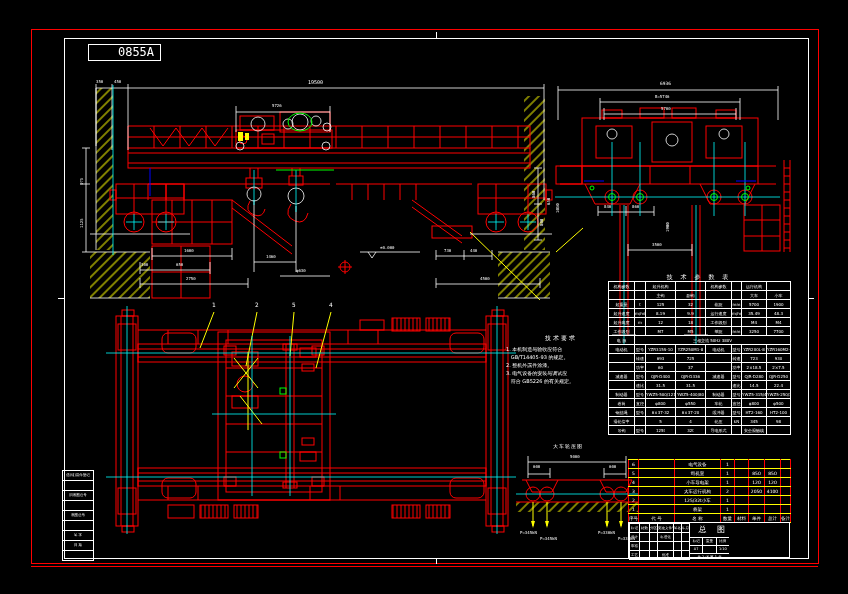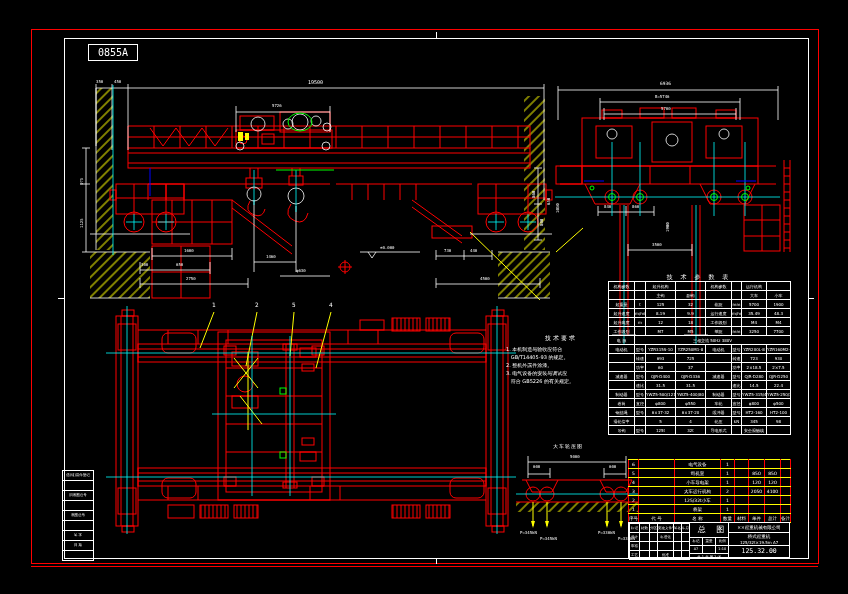--- a/index.html
+++ b/index.html
@@ -4,22 +4,22 @@
 <style>
   html,body{margin:0;padding:0;background:#000;}
   #sheet{position:relative;width:848px;height:594px;background:#000;overflow:hidden;
          font-family:"DejaVu Sans",sans-serif;}
   #drawing{position:absolute;left:0;top:0;}
   .anno{position:absolute;color:#fff;font-size:5px;line-height:1;white-space:pre;
         font-family:"DejaVu Sans Mono",monospace;}
   .anno.rot{transform:rotate(-90deg);transform-origin:left top;}
   
   #corner-box{position:absolute;left:88px;top:44px;width:48px;height:15px;border:1px solid #fff;
-              color:#fff;font-size:10px;line-height:15px;text-align:center;
-              font-family:"DejaVu Sans Mono",monospace;}
+              color:#fff;font-size:12px;line-height:15px;text-align:center;
+              font-family:"DejaVu Sans Mono",monospace;padding-left:23px;}
   
   #notes{position:absolute;left:506px;top:334px;width:110px;color:#fff;}
   #notes .n-title{font-size:6px;text-align:center;letter-spacing:2px;margin-bottom:2px;}
   #notes .line{font-size:5px;line-height:1.6;white-space:pre;}
   
   #spec{position:absolute;left:608px;top:272px;width:182px;}
   #spec .s-title{color:#fff;font-size:6px;text-align:center;letter-spacing:3px;height:9px;line-height:9px;}
   table{border-collapse:collapse;table-layout:fixed;}
   #spec table{width:182px;}
   #spec td{border:1px solid #fff;color:#fff;font-size:4px;text-align:center;height:8px;
@@ -610,28 +610,20 @@
         <span>重量</span>
         <span>比例</span>
       </div>
       <div class="tb-srow">
         <span>A7</span>
         <span></span>
         <span>1:10</span>
       </div>
       <div class="tb-sheetnote">共 1 张 第 1 张</div>
     </div>
-    <div class="tb-right">
-      <div class="tb-company">××起重机械有限公司</div>
-      <div class="tb-prod">
-        <div class="p1">桥式起重机</div>
-        <div class="p2">125/32t×19.5m A7</div>
-      </div>
-      <div class="tb-no">125.32.00</div>
-    </div>
   </div>
 
   <div id="strip">
       <div class="strip-box">借(通)用件登记</div>
       <div class="strip-box"></div>
       <div class="strip-box">旧底图总号</div>
       <div class="strip-box"></div>
       <div class="strip-box">底图总号</div>
       <div class="strip-box"></div>
       <div class="strip-box">签 字</div>

